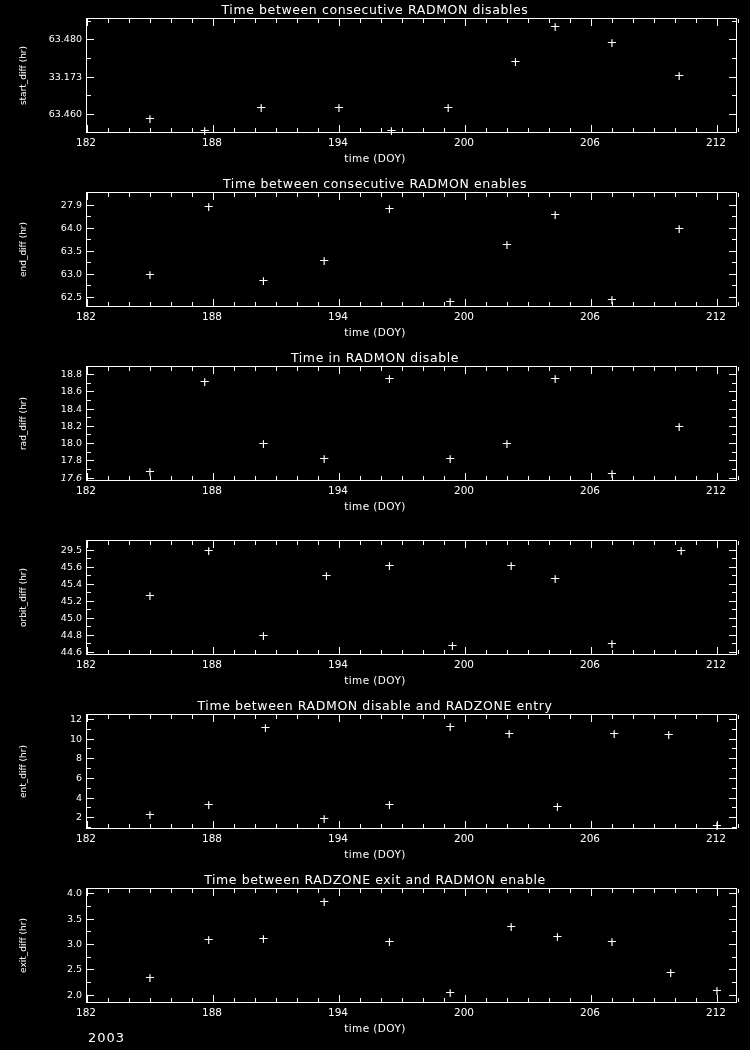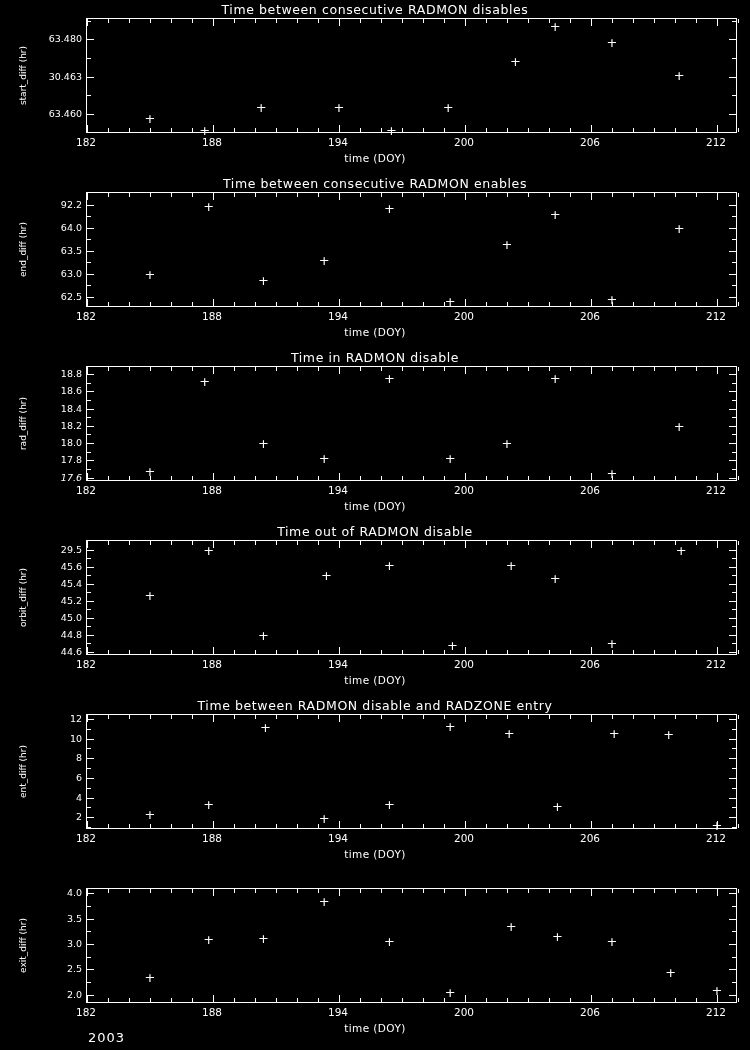--- a/index.html
+++ b/index.html
@@ -130,21 +130,21 @@
         <div class="marker" style="left: 174.3px; top: 88.2903px;">+</div>
         <div class="marker" style="left: 252px; top: 88.2903px;">+</div>
         <div class="marker" style="left: 304.5px; top: 111.29px;">+</div>
         <div class="marker" style="left: 361.2px; top: 88.2903px;">+</div>
         <div class="marker" style="left: 428.4px; top: 41.5484px;">+</div>
         <div class="marker" style="left: 468.3px; top: 7.41935px;">+</div>
         <div class="marker" style="left: 525px; top: 23px;">+</div>
         <div class="marker" style="left: 592.2px; top: 55.6452px;">+</div>
       </div>
       <div class="ytick" style="width: 78px; left: 4px; top: 112.597px;">63.460</div>
-      <div class="ytick" style="width: 78px; left: 4px; top: 75.5px;">30.463</div>
+      <div class="ytick" style="width: 78px; left: 4px; top: 75.5px;">33.173</div>
       <div class="ytick" style="width: 78px; left: 4px; top: 38.4032px;">63.480</div>
       <div class="xtick" style="left: 86px; top: 136px;">182</div>
       <div class="xtick" style="left: 212px; top: 136px;">188</div>
       <div class="xtick" style="left: 338px; top: 136px;">194</div>
       <div class="xtick" style="left: 464px; top: 136px;">200</div>
       <div class="xtick" style="left: 590px; top: 136px;">206</div>
       <div class="xtick" style="left: 716px; top: 136px;">212</div>
       <div class="xlabel" style="top: 152px;">time (DOY)</div>
       <div class="ylabel" style="left: 18px; top: 133px; width: 115px; text-align: center;">start_diff (hr)</div>
     </div>
@@ -241,21 +241,21 @@
         <div class="marker" style="left: 363.3px; top: 108.1px;">+</div>
         <div class="marker" style="left: 420px; top: 50.6px;">+</div>
         <div class="marker" style="left: 468.3px; top: 20.7px;">+</div>
         <div class="marker" style="left: 525px; top: 105.8px;">+</div>
         <div class="marker" style="left: 592.2px; top: 34.5px;">+</div>
       </div>
       <div class="ytick" style="width: 78px; left: 4px; top: 121.5px;">62.5</div>
       <div class="ytick" style="width: 78px; left: 4px; top: 98.5px;">63.0</div>
       <div class="ytick" style="width: 78px; left: 4px; top: 75.5px;">63.5</div>
       <div class="ytick" style="width: 78px; left: 4px; top: 52.5px;">64.0</div>
-      <div class="ytick" style="width: 78px; left: 4px; top: 29.5px;">92.2</div>
+      <div class="ytick" style="width: 78px; left: 4px; top: 29.5px;">27.9</div>
       <div class="xtick" style="left: 86px; top: 136px;">182</div>
       <div class="xtick" style="left: 212px; top: 136px;">188</div>
       <div class="xtick" style="left: 338px; top: 136px;">194</div>
       <div class="xtick" style="left: 464px; top: 136px;">200</div>
       <div class="xtick" style="left: 590px; top: 136px;">206</div>
       <div class="xtick" style="left: 716px; top: 136px;">212</div>
       <div class="xlabel" style="top: 152px;">time (DOY)</div>
       <div class="ylabel" style="left: 18px; top: 133px; width: 115px; text-align: center;">end_diff (hr)</div>
     </div>
     <div class="panel" style="position: absolute; left: 0px; top: 348px;">
@@ -372,21 +372,20 @@
       <div class="xtick" style="left: 86px; top: 136px;">182</div>
       <div class="xtick" style="left: 212px; top: 136px;">188</div>
       <div class="xtick" style="left: 338px; top: 136px;">194</div>
       <div class="xtick" style="left: 464px; top: 136px;">200</div>
       <div class="xtick" style="left: 590px; top: 136px;">206</div>
       <div class="xtick" style="left: 716px; top: 136px;">212</div>
       <div class="xlabel" style="top: 152px;">time (DOY)</div>
       <div class="ylabel" style="left: 18px; top: 133px; width: 115px; text-align: center;">rad_diff (hr)</div>
     </div>
     <div class="panel" style="position: absolute; left: 0px; top: 522px;">
-      <div class="title">Time out of RADMON disable</div>
       <div class="plotbox" style="left: 86px; top: 18px; width: 651px; height: 115px;">
         <div class="tick" style="left: 0px; bottom: 0px; width: 1px; height: 7px;"></div>
         <div class="tick" style="left: 0px; top: 0px; width: 1px; height: 7px;"></div>
         <div class="tick" style="left: 21px; bottom: 0px; width: 1px; height: 4px;"></div>
         <div class="tick" style="left: 21px; top: 0px; width: 1px; height: 4px;"></div>
         <div class="tick" style="left: 42px; bottom: 0px; width: 1px; height: 4px;"></div>
         <div class="tick" style="left: 42px; top: 0px; width: 1px; height: 4px;"></div>
         <div class="tick" style="left: 63px; bottom: 0px; width: 1px; height: 4px;"></div>
         <div class="tick" style="left: 63px; top: 0px; width: 1px; height: 4px;"></div>
         <div class="tick" style="left: 84px; bottom: 0px; width: 1px; height: 4px;"></div>
@@ -610,20 +609,21 @@
       <div class="xtick" style="left: 86px; top: 136px;">182</div>
       <div class="xtick" style="left: 212px; top: 136px;">188</div>
       <div class="xtick" style="left: 338px; top: 136px;">194</div>
       <div class="xtick" style="left: 464px; top: 136px;">200</div>
       <div class="xtick" style="left: 590px; top: 136px;">206</div>
       <div class="xtick" style="left: 716px; top: 136px;">212</div>
       <div class="xlabel" style="top: 152px;">time (DOY)</div>
       <div class="ylabel" style="left: 18px; top: 133px; width: 115px; text-align: center;">ent_diff (hr)</div>
     </div>
     <div class="panel" style="position: absolute; left: 0px; top: 870px;">
+      <div class="title">Time between RADZONE exit and RADMON enable</div>
       <div class="plotbox" style="left: 86px; top: 18px; width: 651px; height: 115px;">
         <div class="tick" style="left: 0px; bottom: 0px; width: 1px; height: 7px;"></div>
         <div class="tick" style="left: 0px; top: 0px; width: 1px; height: 7px;"></div>
         <div class="tick" style="left: 21px; bottom: 0px; width: 1px; height: 4px;"></div>
         <div class="tick" style="left: 21px; top: 0px; width: 1px; height: 4px;"></div>
         <div class="tick" style="left: 42px; bottom: 0px; width: 1px; height: 4px;"></div>
         <div class="tick" style="left: 42px; top: 0px; width: 1px; height: 4px;"></div>
         <div class="tick" style="left: 63px; bottom: 0px; width: 1px; height: 4px;"></div>
         <div class="tick" style="left: 63px; top: 0px; width: 1px; height: 4px;"></div>
         <div class="tick" style="left: 84px; bottom: 0px; width: 1px; height: 4px;"></div>

